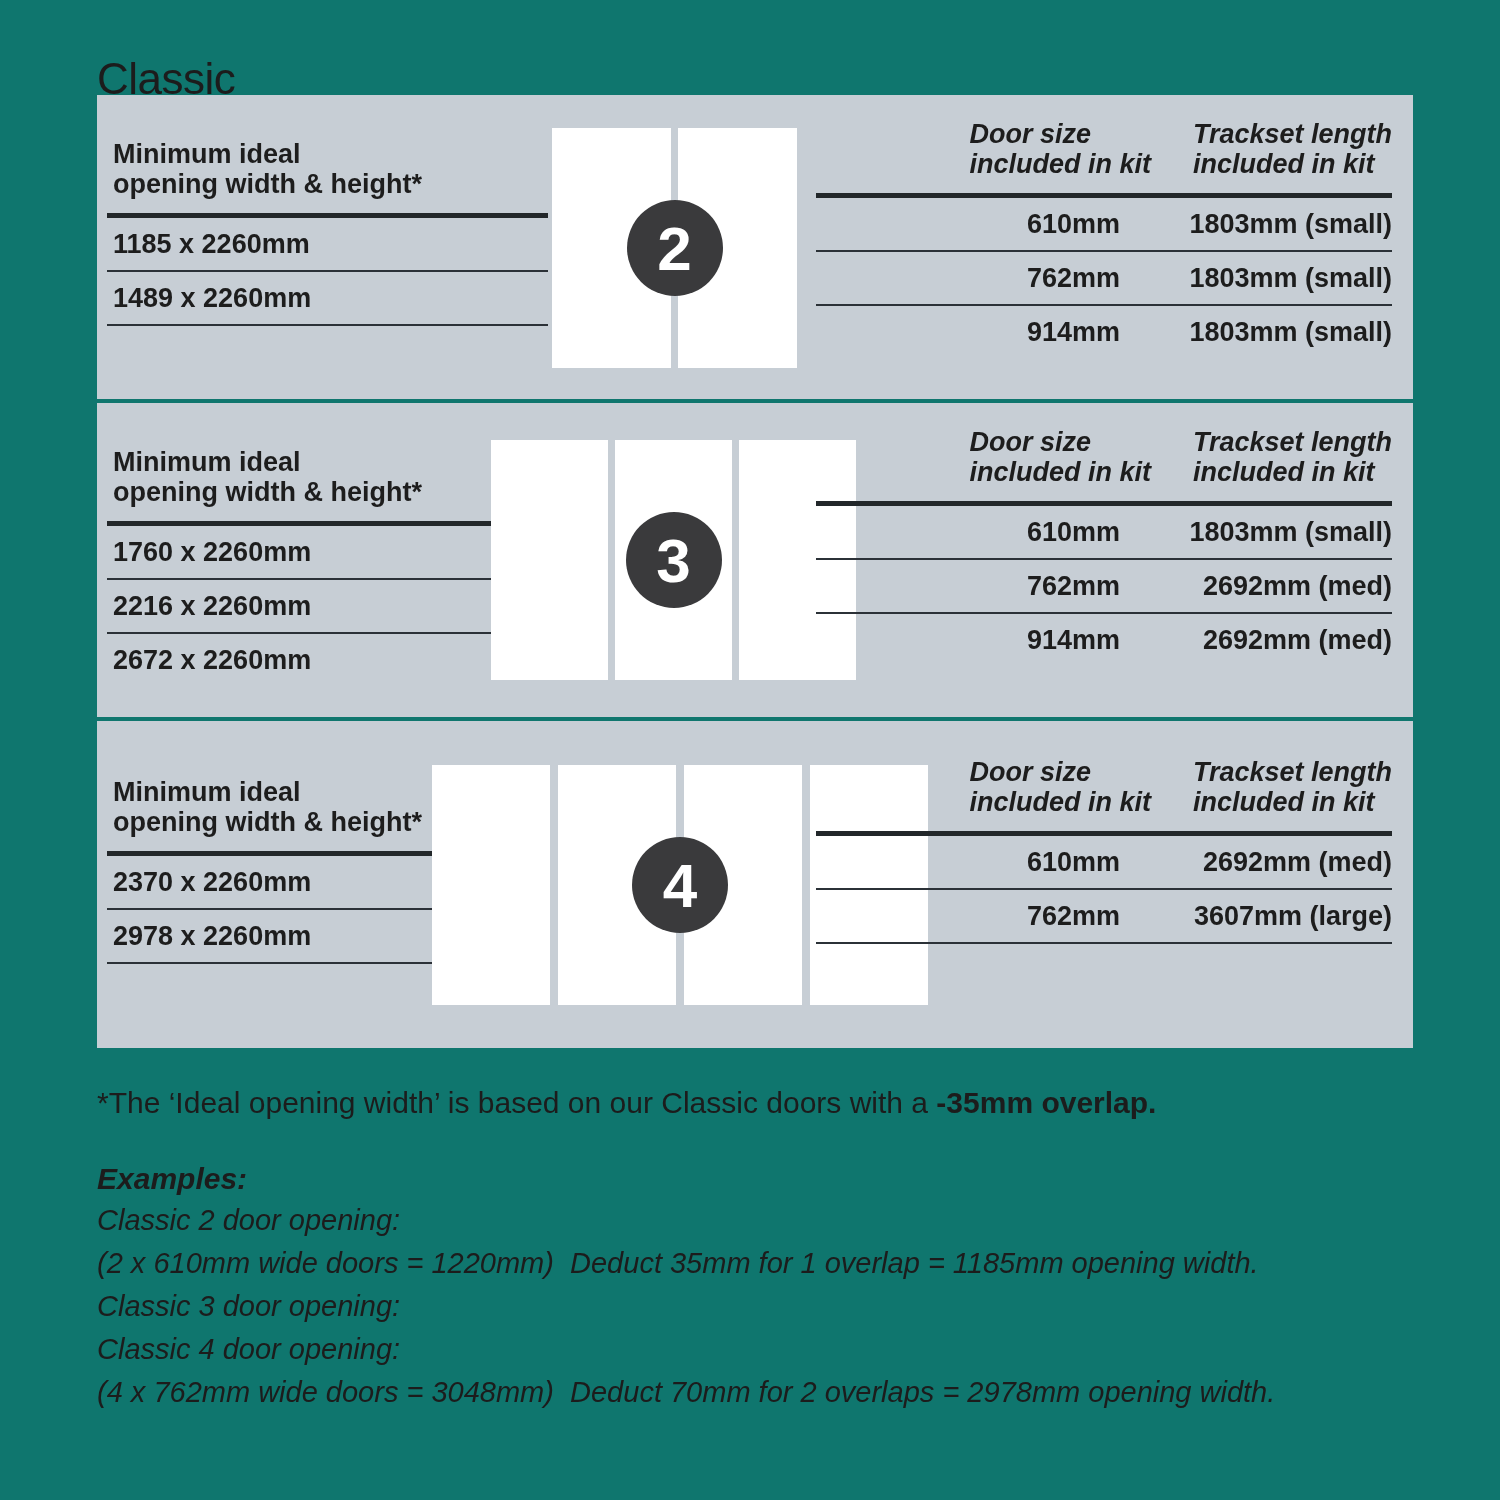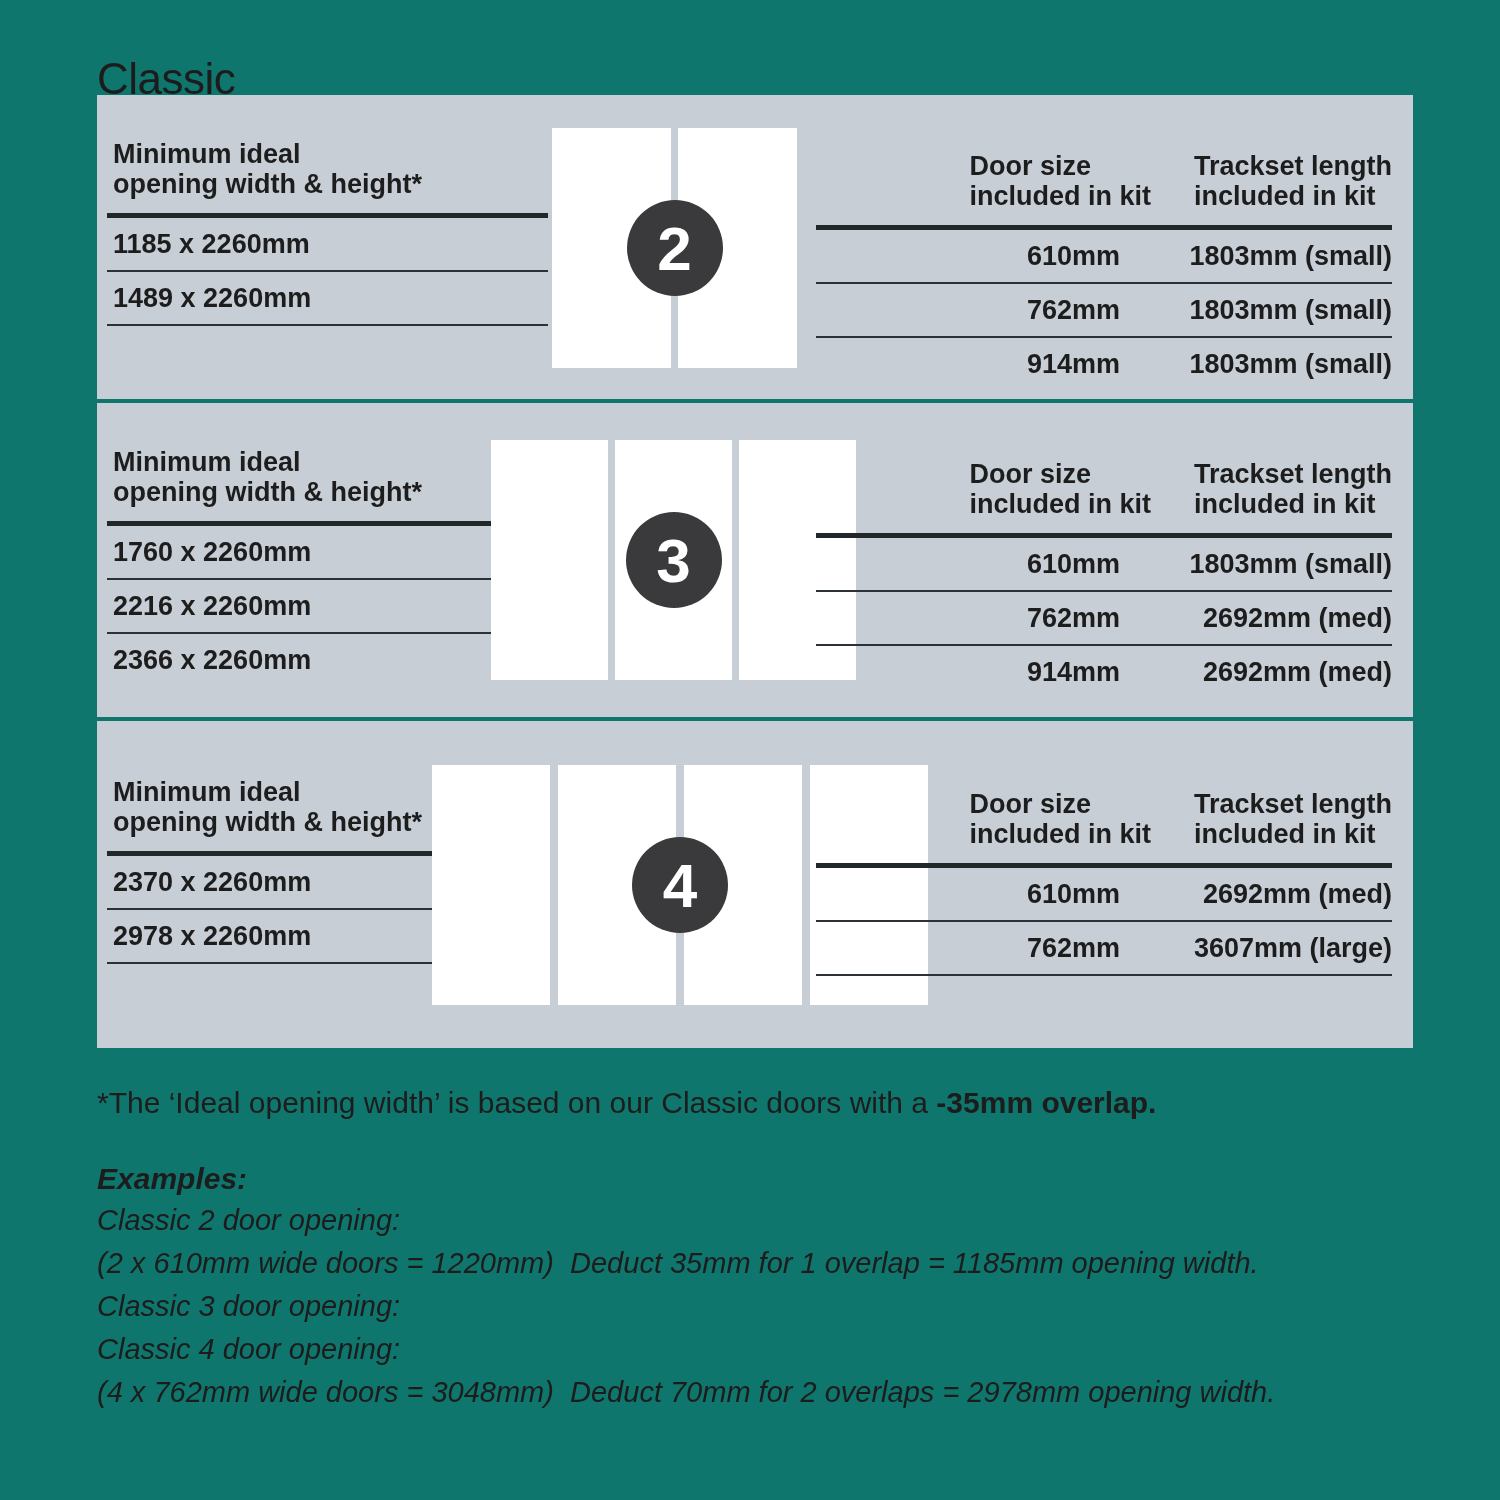--- a/index.html
+++ b/index.html
@@ -27,21 +27,21 @@
   .ltable{position:absolute;left:10px;top:0;width:441px;}
   .p3 .ltable,.p3 .rtable{padding-top:12px;}
   .thead{margin-top:44px;padding-left:6px;font-size:27px;font-weight:bold;line-height:30px;}
   .rule-thick{height:5px;background:var(--rule-dark,#22272a);margin-top:14px;}
   .orow{height:52px;line-height:52px;padding-left:6px;font-size:27px;font-weight:bold;
         border-bottom:2px solid var(--rule-thin,#2b3137);}
   .orow.nob{border-bottom:none;}
 
   
   .rtable{position:absolute;left:719px;top:0;width:576px;}
-  .rthead{margin-top:56px;display:grid;grid-template-columns:335px 241px;}
+  .rthead{margin-top:24px;display:grid;grid-template-columns:335px 241px;font-style:italic;}
   .hcell{display:flex;justify-content:flex-end;}
   .hinner{text-align:left;font-size:27px;font-weight:bold;line-height:30px;}
   .krow{display:grid;grid-template-columns:335px 241px;height:52px;line-height:52px;
         border-bottom:2px solid var(--rule-thin,#2b3137);font-size:27px;font-weight:bold;}
   .krow.nob{border-bottom:none;}
   .dcell{text-align:right;padding-right:31px;}
   .tcell{text-align:right;}
 
   
   .doors{position:absolute;display:flex;}
@@ -127,21 +127,21 @@
 
     <section class="panel p2">
       <div class="ltable">
         <div class="thead">
           <div>Minimum ideal</div>
           <div>opening width &amp; height*</div>
         </div>
         <div class="rule-thick"></div>
         <div class="orow">1760 x 2260mm</div>
         <div class="orow">2216 x 2260mm</div>
-        <div class="orow nob">2366 x 2260mm</div>
+        <div class="orow nob">2672 x 2260mm</div>
       </div>
 
       <div class="doors doors-3">
         <div class="door"></div>
         <div class="door"></div>
         <div class="door"></div>
         <div class="badge">3</div>
       </div>
 
       <div class="rtable">

